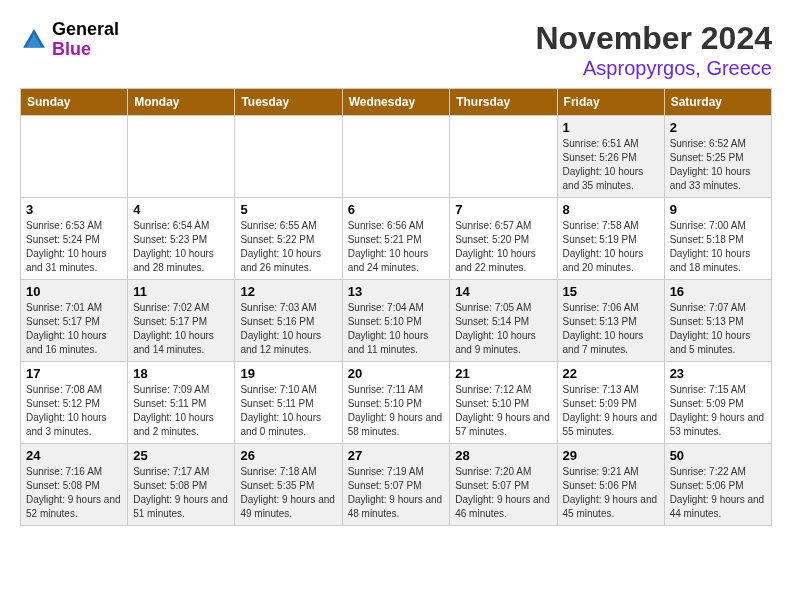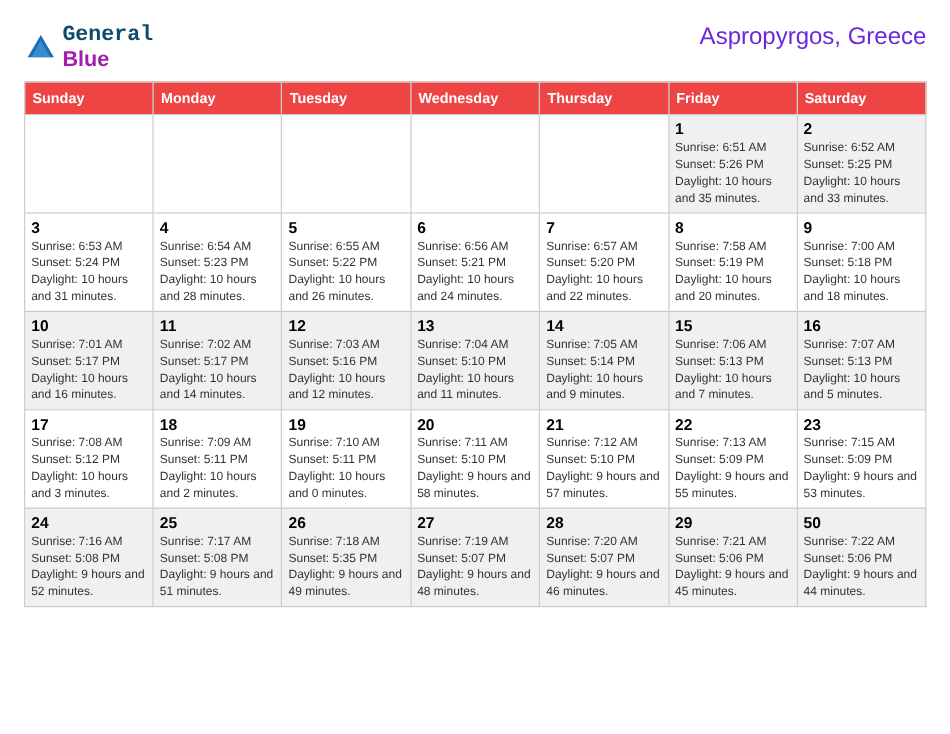--- a/index.html
+++ b/index.html
@@ -19,21 +19,21 @@
     .logo {
       display: flex;
       align-items: center;
       gap: 4px;
     }
     .logo-text {
       font-size: 18px;
       font-weight: bold;
       line-height: 1.1;
     }
-    .logo-text .general { color: #0c4a6e; font-family: Liberation Mono, monospace; }
+    .logo-text .general { color: #000000; }
     .logo-text .blue { color: #a21caf; }
     .logo-icon {
       width: 28px;
       height: 28px;
     }
     .title-block {
       text-align: right;
     }
     .month-title {
       font-size: 32px;
@@ -43,21 +43,21 @@
     .location {
       font-size: 20px;
       color: #6d28d9;
     }
     table {
       width: 100%;
       border-collapse: collapse;
       font-size: 11px;
     }
     thead tr th {
-      background-color: #ef4444;
+      background-color: #a16207;
       color: #fff;
       text-align: left;
       padding: 6px 6px;
       font-size: 12px;
       font-weight: bold;
       border: 1px solid #ccc;
     }
     tbody tr td {
       border: 1px solid #ccc;
       vertical-align: top;
@@ -95,20 +95,21 @@
     <svg class="logo-icon" viewBox="0 0 36 36">
       <polygon points="18,4 32,28 4,28" fill="#1a6db5"></polygon>
       <polygon points="18,10 28,28 8,28" fill="#4aa3e0" opacity="0.6"></polygon>
     </svg>
     <div class="logo-text">
       <div class="general">General</div>
       <div class="blue">Blue</div>
     </div>
   </div>
   <div class="title-block">
+    <div class="month-title">November 2024</div>
     <div class="location">Aspropyrgos, Greece</div>
   </div>
 </div>
 
 <table>
   <thead>
     <tr id="thead-row">
     <th>Sunday</th>
         <th>Monday</th>
         <th>Tuesday</th>
@@ -296,21 +297,21 @@
 Daylight: 9 hours and 48 minutes.</div>
         </td>
         <td>
           <div class="day-number">28</div>
           <div class="day-content">Sunrise: 7:20 AM
 Sunset: 5:07 PM
 Daylight: 9 hours and 46 minutes.</div>
         </td>
         <td>
           <div class="day-number">29</div>
-          <div class="day-content">Sunrise: 7:21 AM
+          <div class="day-content">Sunrise: 9:21 AM
 Sunset: 5:06 PM
 Daylight: 9 hours and 45 minutes.</div>
         </td>
         <td>
           <div class="day-number">50</div>
           <div class="day-content">Sunrise: 7:22 AM
 Sunset: 5:06 PM
 Daylight: 9 hours and 44 minutes.</div>
         </td>
       </tr>

